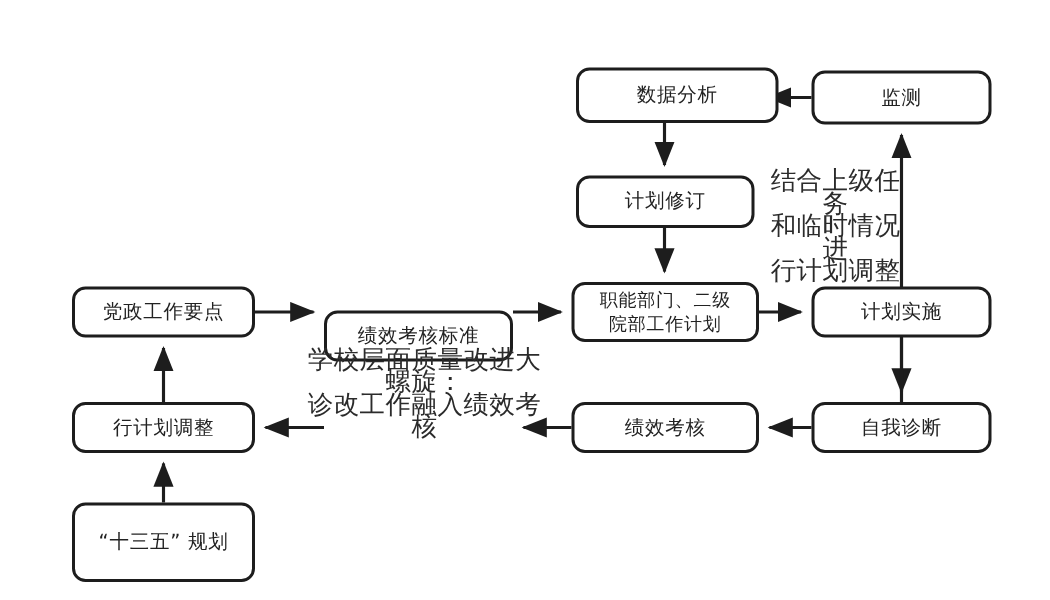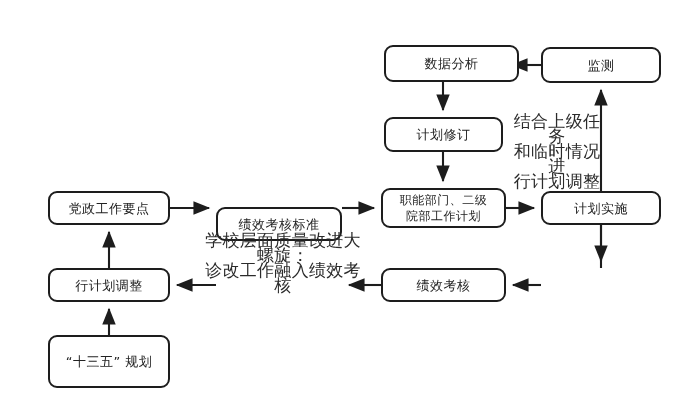--- a/index.html
+++ b/index.html
@@ -133,18 +133,21 @@
 
   <div class="node" style="left:48px; top:268px; width:122px; height:34px;">
     <span class="label">行计划调整</span>
   </div>
 
 
   <div class="node" style="left:381px; top:268px; width:125px; height:34px;">
     <span class="label">绩效考核</span>
   </div>
 
+  <div class="node" style="left:541px; top:268px; width:120px; height:34px;">
+    <span class="label">自我诊断</span>
+  </div>
 
   <div class="node" style="left:48px; top:335px; width:122px; height:53px;">
     <span class="label">“十三五” 规划</span>
   </div>
 
 </div>
 
 </body></html>

